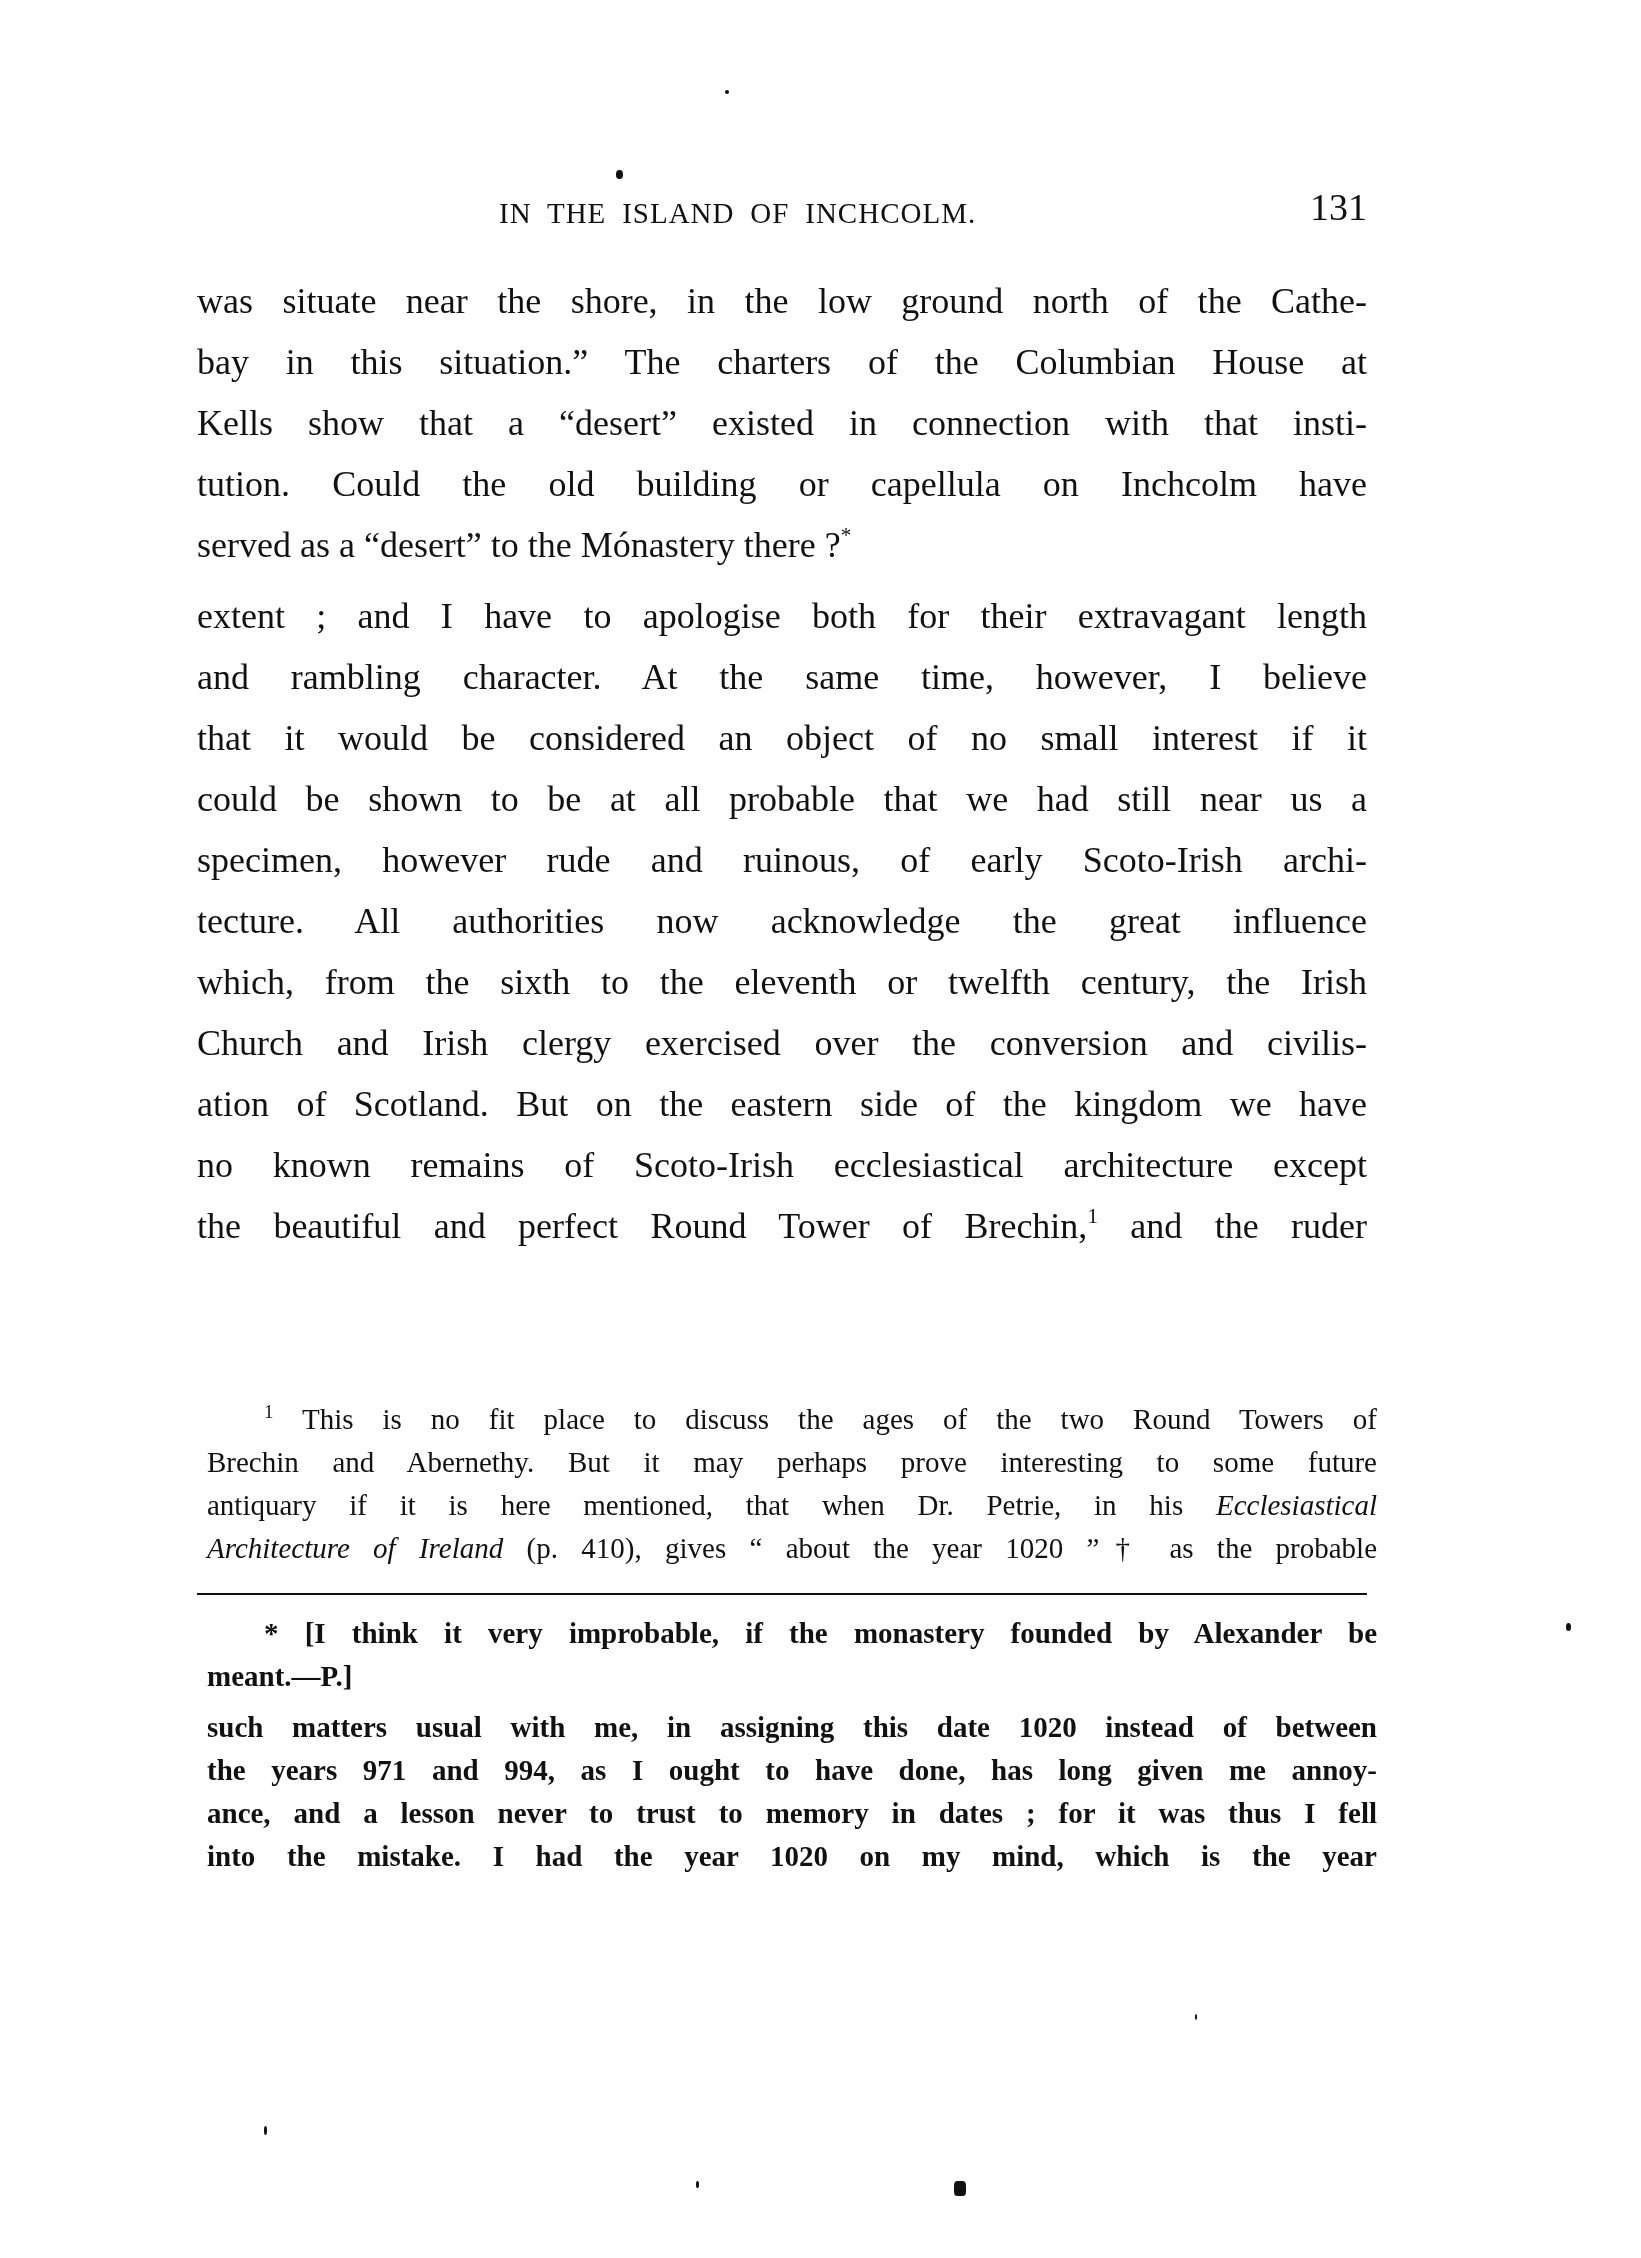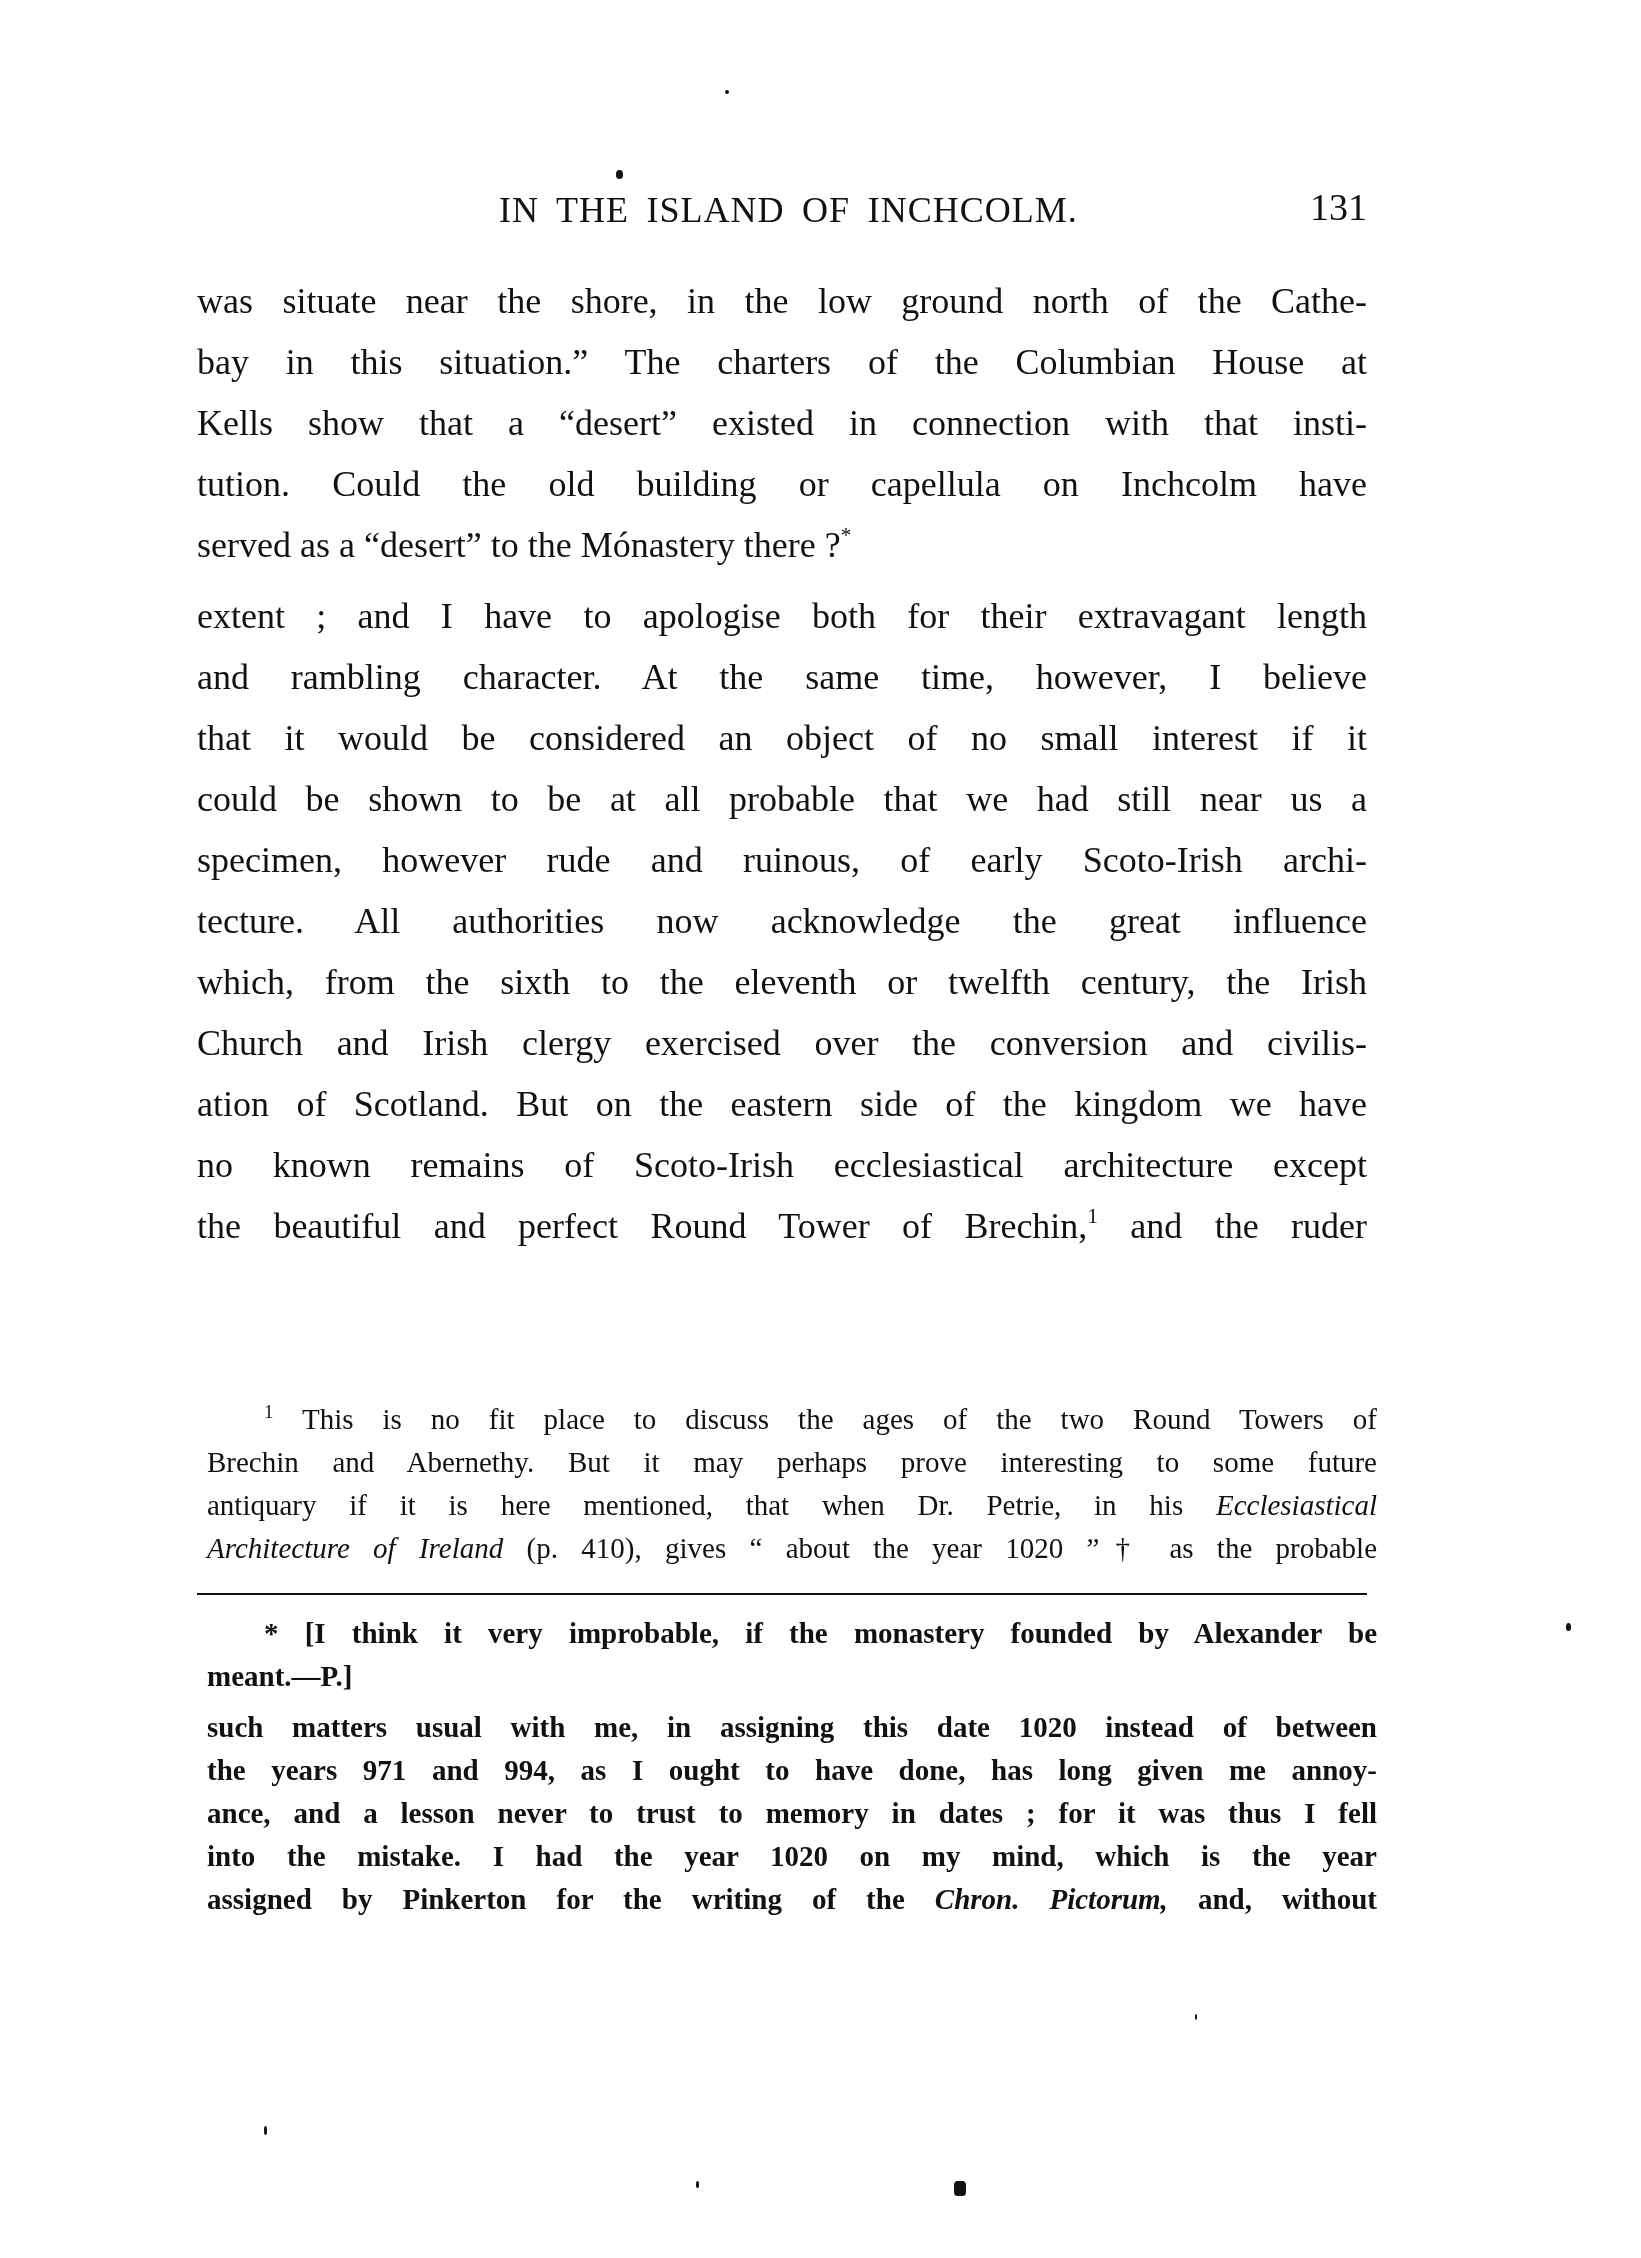--- a/index.html
+++ b/index.html
@@ -24,22 +24,22 @@
     .running-head {
       position: absolute;
       top: 189px;
       left: 197px;
       width: 1170px;
       height: 57px;
     }
     .running-title {
       position: absolute;
       left: 302px;
-      top: 0;
-      font-size: 36px;
+      top: 8px;
+      font-size: 29px;
       letter-spacing: 1px;
       word-spacing: 7.6px;
     }
     .page-number {
       position: absolute;
       right: 0;
       top: -3.8px;
       font-size: 38px;
     }
     .body-text {
@@ -160,18 +160,17 @@
     <div>
       <span class="fn-line indent">* [I think it very improbable, if the monastery founded by Alexander be</span>
       <span class="fn-line last">meant.—P.]</span>
     </div>
     <div class="fn-gap"></div>
     <div>
       <span class="fn-line">such matters usual with me, in assigning this date 1020 instead of between</span>
       <span class="fn-line">the years 971 and 994, as I ought to have done, has long given me annoy-</span>
       <span class="fn-line">ance, and a lesson never to trust to memory in dates ; for it was thus I fell</span>
       <span class="fn-line">into the mistake.  I had the year 1020 on my mind, which is the year</span>
-      <span class="fn-line"><span>assigned by Pinkerton for the writing of the </span><i>Chron. Pictorum,</i><span> and, without</span></span>
     </div>
   </div>
 
 </div>
 
 
 </body></html>

